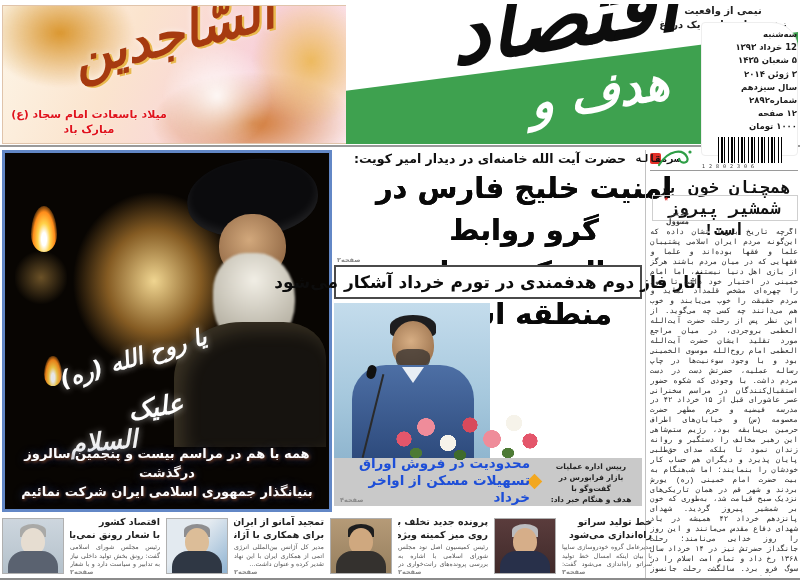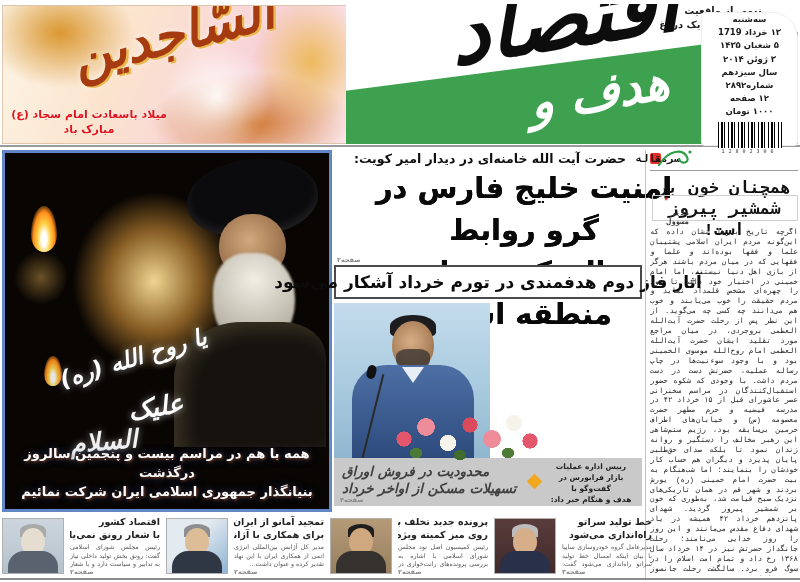--- a/index.html
+++ b/index.html
@@ -21,22 +21,22 @@
     font-size:11px;line-height:15px;text-shadow:0 0 2px #fff;}
 
   
   .masthead{left:346px;top:4px;width:452px;height:140px;overflow:hidden;background:#fff;}
   .green-shape{position:absolute;inset:0;background:#3ea14f;clip-path:polygon(0 62%,100% 20%,100% 100%,0 100%);}
   .title-black{position:absolute;right:118px;top:-30px;font-size:86px;font-weight:bold;font-style:italic;
     color:#0d0d0d;transform:rotate(-9deg) skewX(-5deg);white-space:nowrap;line-height:1;}
   .title-white{position:absolute;right:128px;top:64px;font-size:48px;font-weight:bold;font-style:italic;
     color:#ffffff;transform:rotate(-9deg) skewX(-5deg);white-space:nowrap;line-height:1;}
   .slogan{left:64px;top:36px;width:150px;text-align:center;font-size:10px;line-height:14px;font-weight:bold;color:#222;}
-  .datebox{right:2px;top:12px;width:97px;height:134px;background:#fff;border:1px solid #eee;
-    border-radius:4px 26px 4px 4px;text-align:center;z-index:5;box-sizing:border-box;}
+  .datebox{right:2px;top:22px;width:97px;height:134px;background:#fff;border:1px solid #eee;
+    border-radius:4px 26px 4px 4px;z-index:5;padding-top:5px;box-sizing:border-box;}
   .datebox .dl{font-size:8.5px;line-height:13.2px;font-weight:bold;color:#1c1c1c;}
   .barcode{margin:3px auto 0;width:64px;height:26px;
     background:repeating-linear-gradient(90deg,#000 0 1px,#fff 1px 3px,#000 3px 5px,#fff 5px 6px,#000 6px 7px,#fff 7px 10px);}
   .barcode-digits{font-family:"DejaVu Sans Mono",monospace;font-size:5px;letter-spacing:4px;color:#333;direction:ltr;}
 
   .hr-top{left:0;top:145px;width:800px;height:2px;background:#9a9a9a;}
   .vline-right{left:645px;top:150px;width:1px;height:428px;background:#c2c2c2;}
   .hr-bottom{left:0;top:578px;width:800px;height:2px;background:#8c8c8c;}
 
   
@@ -102,21 +102,21 @@
     radial-gradient(10px 8px at 26px 44px,#4d7a35 62%,transparent 64%),
     radial-gradient(10px 8px at 70px 46px,#3f6b2c 62%,transparent 64%),
     radial-gradient(10px 8px at 118px 44px,#4d7a35 62%,transparent 64%);}
 
   
   .strip{left:334px;top:458px;width:308px;height:48px;background:#c9c9c9;}
   .strip-kicker{position:absolute;right:4px;top:3px;width:94px;text-align:center;font-size:7.5px;line-height:11px;
     font-weight:bold;color:#222;}
   .strip-diamond{position:absolute;right:102px;top:18px;width:11px;height:11px;background:#f2a71f;transform:rotate(45deg);}
   .strip-headline{position:absolute;left:8px;top:0;width:188px;height:44px;display:flex;align-items:center;
-    font-size:13.5px;line-height:17px;font-weight:bold;color:#404040;text-align:left;font-style:italic;}
+    font-size:13.5px;line-height:17px;font-weight:bold;color:#1d4ed8;text-align:right;}
   .strip-ref{position:absolute;left:6px;bottom:2px;}
 
   
   .edit{left:650px;top:150px;width:148px;height:428px;font-family:Liberation Mono, monospace;}
   .edit-marker{position:absolute;right:137px;top:3px;width:11px;height:11px;background:#e43028;border-radius:2px;}
   .edit-label{position:absolute;right:118px;top:2px;font-size:10.5px;font-weight:bold;color:#111;}
   .edit-swirl{position:absolute;left:6px;top:-4px;}
   .edit-hr{position:absolute;right:0;top:20px;width:100%;height:1px;background:#9a9a9a;}
   .edit-title{position:absolute;right:0;top:27px;width:100%;text-align:center;font-size:17px;font-weight:bold;color:#101010;}
   .edit-bybox{position:absolute;right:0;top:45px;width:146px;height:26px;border:1px solid #cfcfcf;box-sizing:border-box;}
@@ -163,21 +163,21 @@
     <div class="slogan">
       <div>نیمی از واقعیت</div>
       <div>زشت‌تر از تمامی یک دروغ است</div>
     </div>
     <div class="title-black">اقتصاد</div>
     <div class="title-white">هدف و</div>
   </div>
 
   <div class="abs datebox">
     <div class="dl">سه‌شنبه</div>
-    <div class="dl">۱۳ خرداد 1719</div>
+    <div class="dl">12 خرداد ۱۳۹۳</div>
     <div class="dl">۵ شعبان ۱۴۳۵</div>
     <div class="dl">۳ ژوئن ۲۰۱۴</div>
     <div class="dl">سال سیزدهم شماره۲۸۹۲</div>
     <div class="dl">۱۲ صفحه</div>
     <div class="dl">۱۰۰۰ تومان</div>
     <div class="barcode"></div>
     <div class="barcode-digits">12802306</div>
   </div>
 
   <div class="abs hr-top"></div>

